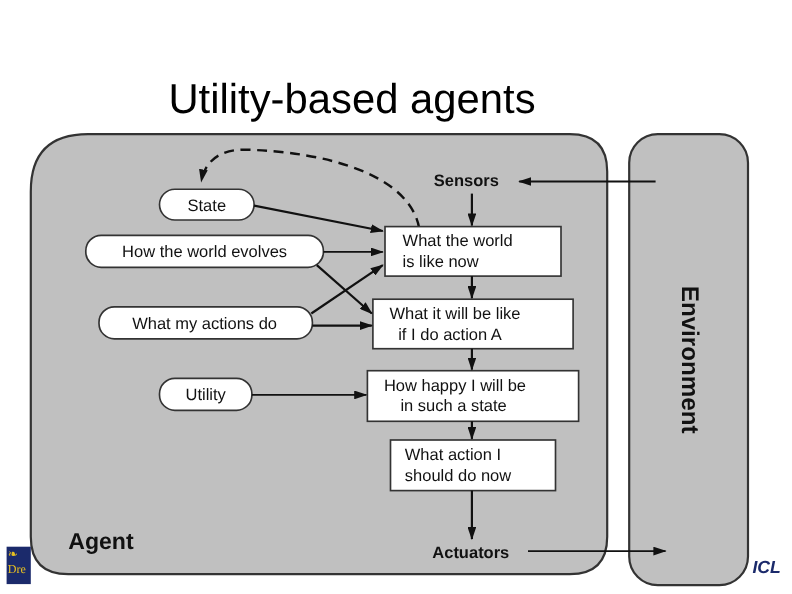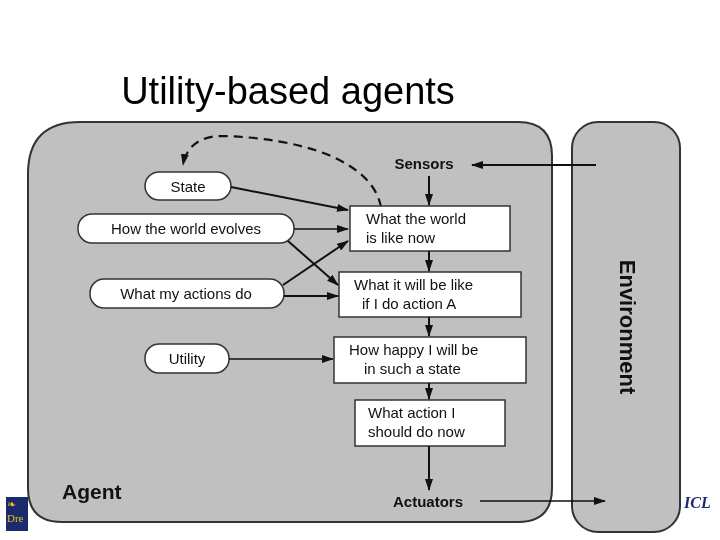--- a/index.html
+++ b/index.html
@@ -1,23 +1,23 @@
 <!DOCTYPE html>
 <html><head>
 <meta charset="utf-8">
 <style>
   html, body { margin:0; padding:0; background:#ffffff; }
   body { width:720px; height:540px; position:relative; overflow:hidden; font-family:"Liberation Sans", sans-serif; }
-  .title { position:absolute; left:0; top:70px; width:576px; text-align:center; font-size:38px; color:#000; font-family:"Liberation Sans", sans-serif; }
+  .title { position:absolute; left:0; top:70px; width:576px; text-align:center; font-size:38px; color:#000; font-family:"Liberation Sans", sans-serif;padding-left:32px; }
   svg { position:absolute; left:0; top:0; }
   .box-text, .oval-text { font-family:"Liberation Sans", sans-serif; font-size:15px; fill:#111; }
   .bold-label { font-family:"Liberation Sans", sans-serif; font-weight:bold; fill:#111; }
   .logo-left { position:absolute; left:6px; top:497px; width:22px; height:34px; background:#1b2a6b; color:#e8c020; font-family:"Liberation Serif", serif; font-size:11px; overflow:hidden; }
   .logo-left span { display:block; line-height:14px; padding-left:1px; }
-  .logo-right { position:absolute; left:684px; top:494px; font-family:Liberation Serif, serif; font-style:italic; font-weight:bold; font-size:16px; color:#1b2a6b; }
+  .logo-right { position:absolute; left:684px; top:508px; font-family:Liberation Sans, sans-serif; font-style:italic; font-weight:bold; font-size:16px; color:#1b2a6b; }
   .logo-right .swoosh { position:absolute; left:4px; top:-8px; width:22px; height:14px; background:#f2d21a; border-radius:50% 50% 10% 60%; z-index:-1; }
 </style>
 </head>
 <body>
 
 <div class="title">Utility-based agents</div>
 
 <svg width="720" height="540" viewBox="0 0 720 540">
   <defs>
     <marker id="ah" markerWidth="12" markerHeight="8" refX="11" refY="4" orient="auto" markerUnits="userSpaceOnUse">

